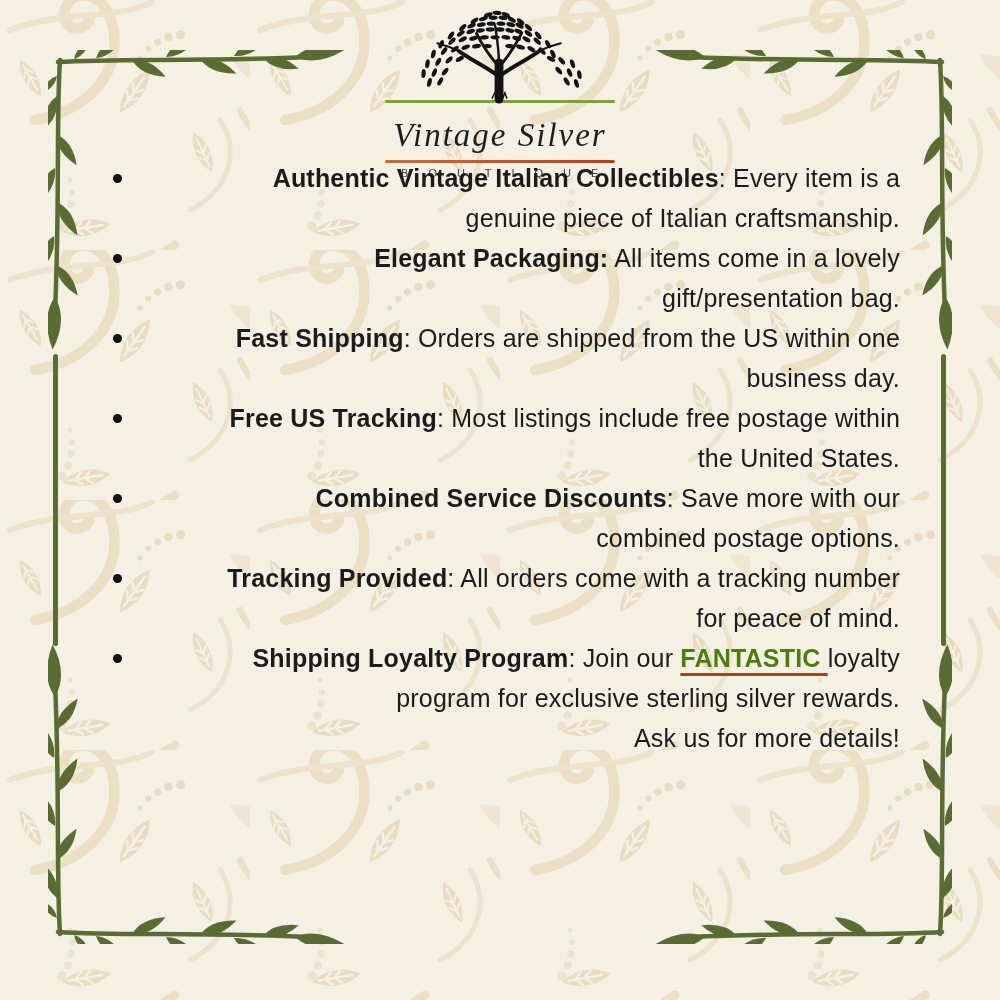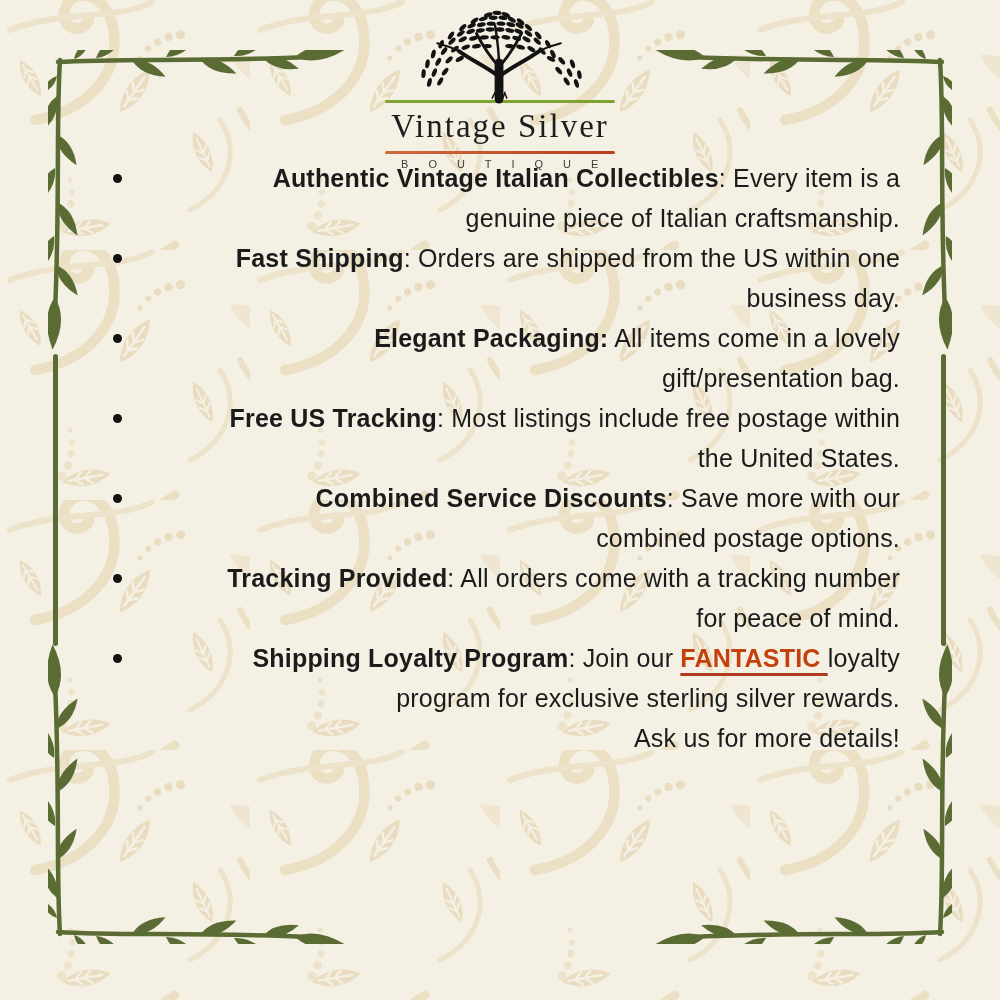--- a/index.html
+++ b/index.html
@@ -18,39 +18,39 @@
   .corner.bl{left:48px;top:644px;transform:scaleY(-1);}
   .corner.br{left:652px;top:644px;transform:scale(-1,-1);}
   .side-line{position:absolute;width:5px;height:292px;top:354px;background:#5a6c33;border-radius:3px;}
   .side-line.left{left:53px;}
   .side-line.right{left:941px;}
 
   
   .logo{position:absolute;left:385px;top:6px;width:230px;text-align:center;}
   .logo svg.tree{display:block;margin:0 auto;}
   .line-green{height:3px;background:#7ea32f;border-radius:2px;margin-top:-4px;}
-  .brand{font-family:"Liberation Serif", serif;font-size:33px;
-         letter-spacing:2px;color:#1d1d1d;margin-top:5px;white-space:nowrap;}
+  .brand{font-family:"Liberation Serif", serif;font-style:italic;font-size:33px;
+         letter-spacing:2px;color:#1d1d1d;margin-top:14px;white-space:nowrap;}
   .line-red{height:3px;background:linear-gradient(90deg,#cf6a3c,#b93d20);border-radius:2px;margin-top:6px;}
   .tagline{font-size:11px;letter-spacing:8.5px;color:#3c3c3c;margin-top:4px;padding-left:8px;}
 
   
   ul.benefits{position:absolute;left:110px;top:158px;width:790px;margin:0;padding:0;list-style:none;text-align:right;}
   ul.benefits li{
     position:relative;padding-left:38px;margin:0;
     font-size:25px;line-height:40px;color:#1b1b1b;letter-spacing:0.2px;
     white-space:pre-wrap;
   }
   ul.benefits li::before{
     content:"";position:absolute;left:3px;top:16px;width:9px;height:9px;
     border-radius:50%;background:#111;
   }
   .b{font-weight:700;}
   .highlight{
-    font-weight:700;color:#c2410c;
+    font-weight:700;color:#4d7c0f;
     text-decoration:underline;text-decoration-thickness:2.5px;text-underline-offset:6px;
     text-decoration-color:#b13a23;
     margin-top:14px;
   }
   .extra-line{display:block;}
 </style>
 </head>
 <body>
 
 <svg class="bg-pattern" width="1000" height="1000" aria-hidden="true">
@@ -224,24 +224,24 @@
     <div class="line-green"></div>
     <div class="brand">Vintage Silver</div>
     <div class="line-red"></div>
     <div class="tagline">B O U T I Q U E</div>
   </div>
 
   
   <ul class="benefits">
     <li><span class="b">Authentic Vintage Italian Collectibles</span><span>: Every item is a
 genuine piece of Italian craftsmanship.</span></li>
+    <li><span class="b">Elegant Packaging:</span><span> All items come in a lovely
+gift/presentation bag.</span></li>
     <li><span class="b">Fast Shipping</span><span>: Orders are shipped from the US within one
 business day.</span></li>
-    <li><span class="b">Elegant Packaging:</span><span> All items come in a lovely
-gift/presentation bag.</span></li>
     <li><span class="b">Free US Tracking</span><span>: Most listings include free postage within
 the United States.</span></li>
     <li><span class="b">Combined Service Discounts</span><span>: Save more with our
 combined postage options.</span></li>
     <li><span class="b">Tracking Provided</span><span>: All orders come with a tracking number
 for peace of mind.</span></li>
     <li><span class="b">Shipping Loyalty Program</span><span>: Join our </span><span class="highlight">FANTASTIC </span><span>loyalty
 program for exclusive sterling silver rewards.</span><span class="extra-line">Ask us for more details!</span></li>
   </ul>
 

